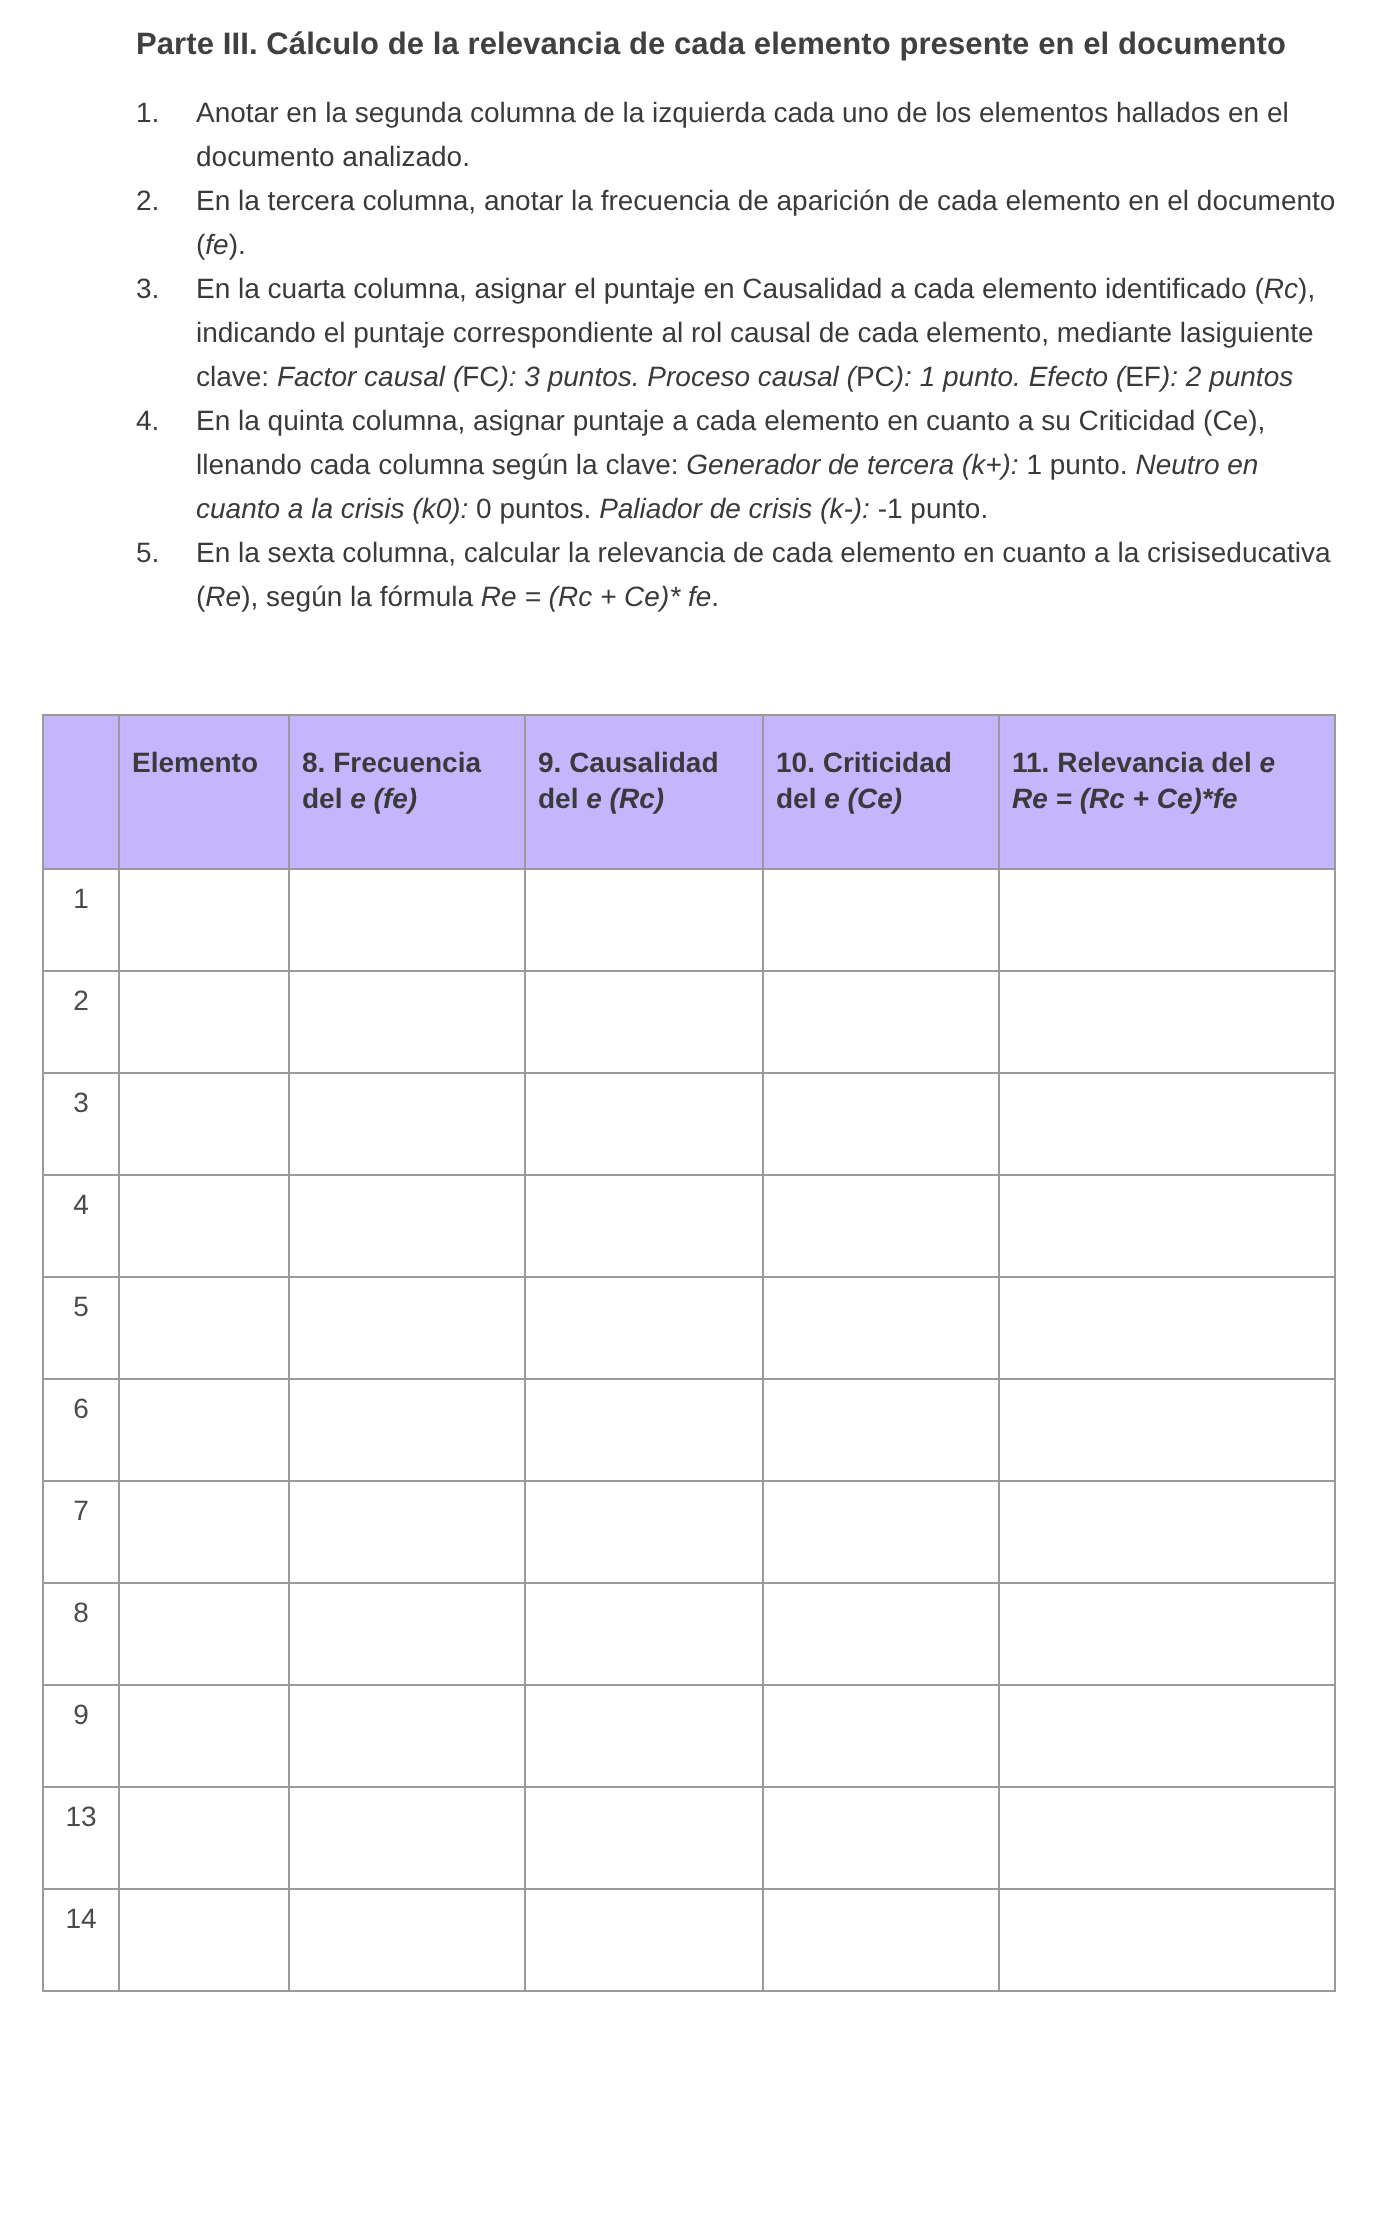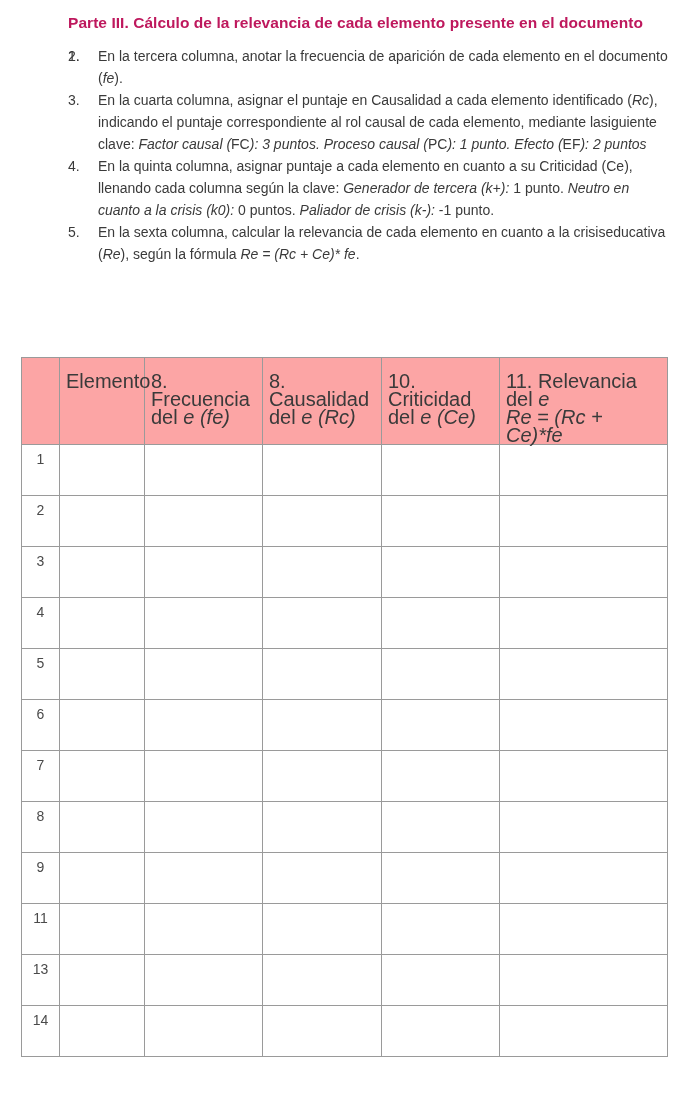--- a/index.html
+++ b/index.html
@@ -3,21 +3,21 @@
 <meta charset="utf-8">
 <style>
   html, body { margin: 0; padding: 0; background: #ffffff; }
   body {
     width: 696px; height: 1113px; position: relative; overflow: hidden;
     font-family: "Liberation Sans", "DejaVu Sans", sans-serif;
     color: #3a3a3a;
   }
   .title {
     position: absolute; left: 68px; top: 14px;
-    font-size: 15.5px; font-weight: bold; color: #be185d;
+    font-size: 15.5px; font-weight: bold; color: #404040;
     letter-spacing: 0.05px; white-space: nowrap;
   }
   .steps {
     position: absolute; left: 68px; top: 45px; width: 600px;
     margin: 0; padding: 0; list-style: none;
     font-size: 14px; line-height: 22px; color: #3a3a3a;
   }
   .steps li { position: relative; padding-left: 30px; margin: 0; }
   .steps .num { position: absolute; left: 0; top: 0; }
   .steps i { font-style: italic; }
@@ -27,39 +27,39 @@
     position: absolute; left: 21px; top: 357px;
     border-collapse: collapse; table-layout: fixed;
     width: 646px;
     font-size: 14px; color: #3a3a3a;
   }
   table.grid th, table.grid td {
     border: 1.5px solid #9a9a9a;
     padding: 0;
   }
   table.grid thead th {
-    background: #fca5a5; height: 62px;
+    background: #c4b5fd; height: 62px;
     text-align: left; vertical-align: top;
     padding: 14px 6px 0 6px;
-    font-size: 20px; font-weight: normal; line-height: 18px;
+    font-size: 14px; font-weight: bold; line-height: 18px;
     color: #3a3a3a;
   }
   table.grid tbody td { height: 44px; vertical-align: top; }
   table.grid tbody td.rowlabel {
     text-align: center; padding-top: 6px; font-size: 14px; color: #4a4a4a;
   }
   .hi { font-style: italic; }
 </style>
 </head>
 <body>
 
 <div class="title">Parte III. Cálculo de la relevancia de cada elemento presente en el documento</div>
 
 <ol class="steps">
-    <li><span class="num">1.</span></li>
+    <li><span class="num">1.</span><span>Anotar en la segunda columna de la izquierda cada uno de los elementos hallados en el documento analizado.</span></li>
     <li><span class="num">2.</span><span>En la tercera columna, anotar la frecuencia de aparición de cada elemento en el documento (</span><b style="font-style: italic;">fe</b><span>).</span></li>
     <li><span class="num">3.</span><span>En la cuarta columna, asignar el puntaje en Causalidad a cada elemento identificado (</span><b style="font-style: italic;">Rc</b><span>), indicando el puntaje correspondiente al rol causal de cada elemento, mediante lasiguiente clave: </span><i>Factor causal (</i><b>FC</b><i>): 3 puntos. Proceso causal (</i><b>PC</b><i>): 1 punto. Efecto (</i><b>EF</b><i>): 2 puntos</i></li>
     <li><span class="num">4.</span><span>En la quinta columna, asignar puntaje a cada elemento en cuanto a su Criticidad (</span><b>Ce</b><span>), llenando cada columna según la clave: </span><i>Generador de tercera (k+):</i><span> 1 punto. </span><i>Neutro en cuanto a la crisis (k0):</i><span> 0 puntos. </span><i>Paliador de crisis (k-):</i><span> -1 punto.</span></li>
     <li><span class="num">5.</span><span>En la sexta columna, calcular la relevancia de cada elemento en cuanto a la crisiseducativa (</span><b style="font-style: italic;">Re</b><span>), según la fórmula </span><b style="font-style: italic;">Re</b><i> = (</i><b style="font-style: italic;">Rc</b><i> + </i><b style="font-style: italic;">Ce</b><i>)* </i><b style="font-style: italic;">fe</b><span>.</span></li>
   </ol>
 
 <table class="grid">
   <colgroup>
     <col style="width:38px">
     <col style="width:85px">
@@ -72,21 +72,21 @@
     <tr>
       <th></th>
       <th>
         <span>Elemento</span>
       </th>
       <th>
         <span>8. Frecuencia</span><br>
         <span>del </span><span class="hi">e (fe)</span>
       </th>
       <th>
-        <span>8. Causalidad</span><br>
+        <span>9. Causalidad</span><br>
         <span>del </span><span class="hi">e (Rc)</span>
       </th>
       <th>
         <span>10. Criticidad</span><br>
         <span>del </span><span class="hi">e (Ce)</span>
       </th>
       <th>
         <span>11. Relevancia del </span><span class="hi">e</span><br>
         <span class="hi">Re = (Rc + Ce)*fe</span>
       </th>
@@ -159,28 +159,20 @@
       </tr>
       <tr>
         <td class="rowlabel">9</td>
         <td></td>
         <td></td>
         <td></td>
         <td></td>
         <td></td>
       </tr>
       <tr>
-        <td class="rowlabel">11</td>
-        <td></td>
-        <td></td>
-        <td></td>
-        <td></td>
-        <td></td>
-      </tr>
-      <tr>
         <td class="rowlabel">13</td>
         <td></td>
         <td></td>
         <td></td>
         <td></td>
         <td></td>
       </tr>
       <tr>
         <td class="rowlabel">14</td>
         <td></td>

